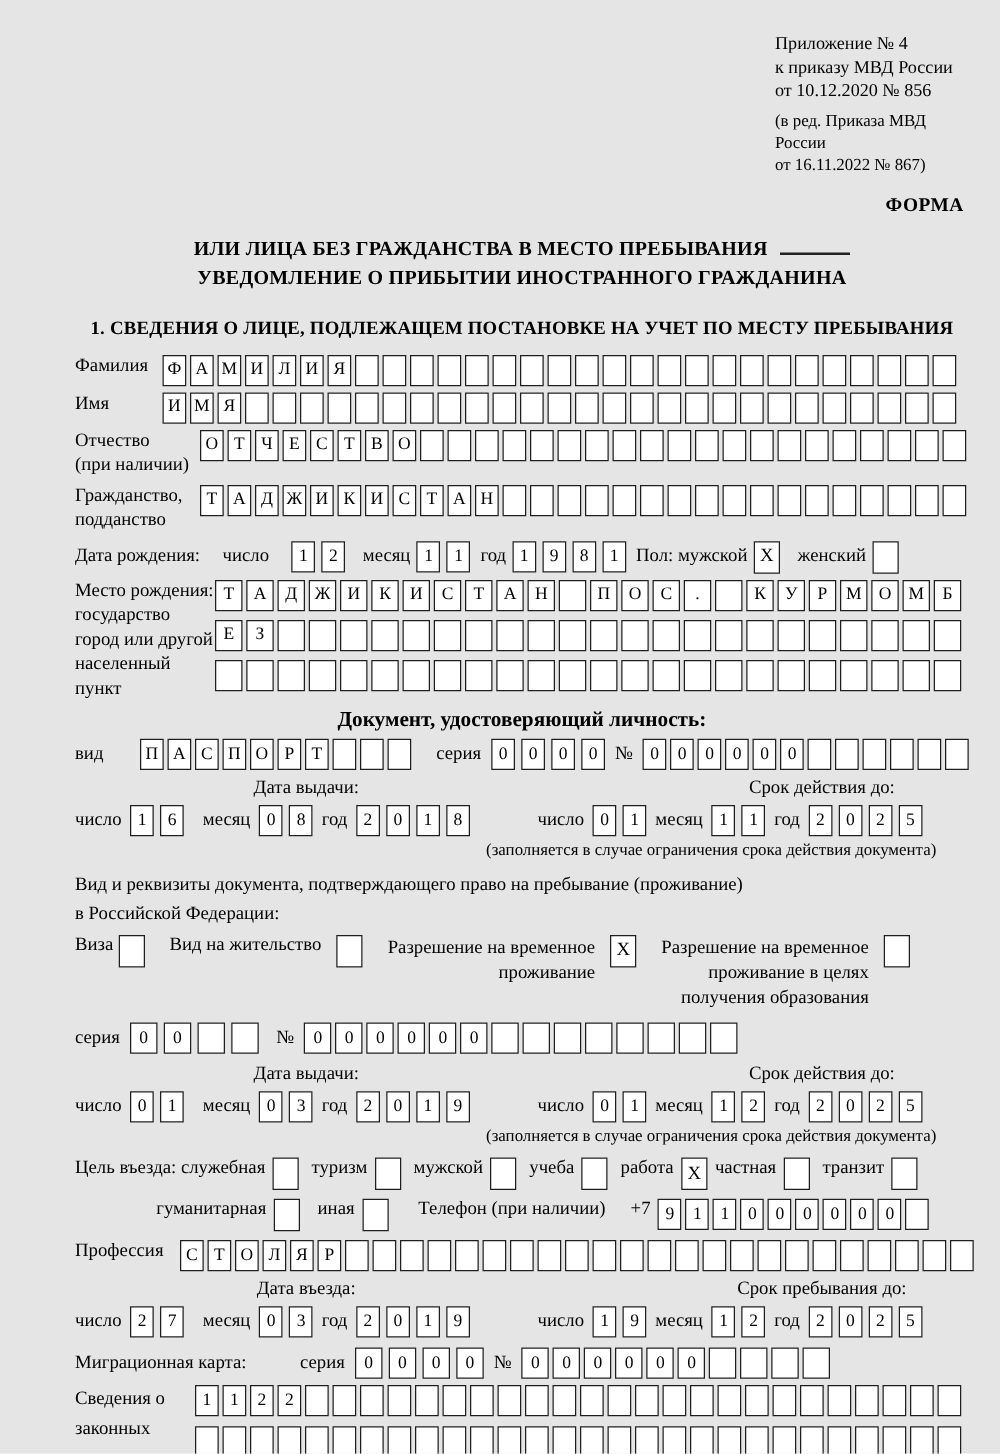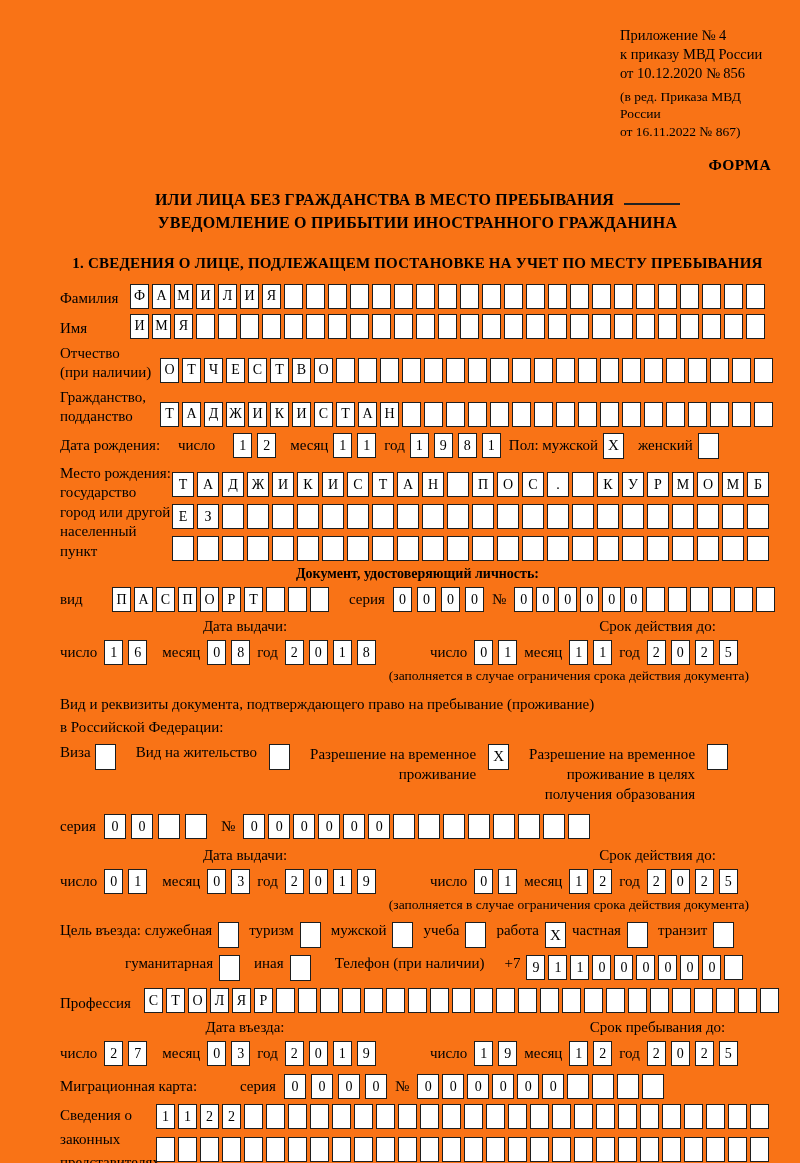--- a/index.html
+++ b/index.html
@@ -1,29 +1,29 @@
 <!DOCTYPE html>
 <html><head>
 <meta charset="utf-8">
 <style>
   html,body{margin:0;padding:0;background:#fff;}
   .page{
     width:800px;height:1163px;box-sizing:border-box;
-    padding:26px 25px 0 60px;background:#f97316;color:#000;
+    padding:26px 25px 0 60px;background:#e5e5e5;color:#000;
     font-family:"Liberation Serif","DejaVu Serif",serif;
     overflow:hidden;position:relative;
   }
   .refblock{margin-left:560px;font-size:14.5px;line-height:1.3;}
   .refblock .small{font-size:13.5px;margin-top:5px;}
   .forma{text-align:right;font-weight:bold;font-size:15.5px;margin:16px 4px 0 0;letter-spacing:.4px;}
   .title{text-align:center;font-weight:bold;font-size:16px;margin-top:14px;line-height:1.45;letter-spacing:.2px;}
   .uline{display:inline-block;width:56px;border-bottom:2px solid #222;margin-left:10px;vertical-align:baseline;}
   .sheading{font-weight:bold;font-size:15px;margin-top:20px;margin-bottom:12px;letter-spacing:.2px;text-align:center;}
 
-  .row{display:flex;align-items:flex-end;margin-bottom:5px;font-size:15px;}
+  .row{display:flex;align-items:flex-start;margin-bottom:5px;font-size:15px;}
   .lbl{flex:none;line-height:1.3;}
   .ml div{line-height:1.3;}
   .cells{display:flex;gap:3px;flex:none;flex-wrap:nowrap;}
   .cell{
     box-sizing:border-box;flex:none;width:19px;height:25px;
     border:1.7px solid #1e1e1e;display:flex;align-items:center;justify-content:center;
     font-size:14px;background:#fff;
   }
   .w2 .cell{width:22px;}
   .big .cell{width:21px;height:26px;font-size:15px;}
@@ -344,21 +344,21 @@
           <span class="cell" data-name="form-cell"></span>
           <span class="cell" data-name="form-cell"></span>
           <span class="cell" data-name="form-cell"></span>
           <span class="cell" data-name="form-cell"></span>
           <span class="cell" data-name="form-cell"></span>
           <span class="cell" data-name="form-cell"></span>
         </span>
     </span>
   </div>
 
-  <div style="text-align:center;font-weight:bold;font-size:14px;margin:2px 0 5px;" data-name="iddoc-heading">Документ, удостоверяющий личность:</div>
+  <div style="text-align:center;font-weight:bold;font-size:17px;margin:2px 0 5px;" data-name="iddoc-heading">Документ, удостоверяющий личность:</div>
 
   <div class="row" style="align-items:center;" data-name="iddoc-row">
     <span class="lbl" style="width:52px;" data-name="vid-label">вид</span>
     <span class="cells" data-name="iddoc-vid-cells">
         <span class="cell" data-name="form-cell">П</span>
         <span class="cell" data-name="form-cell">А</span>
         <span class="cell" data-name="form-cell">С</span>
         <span class="cell" data-name="form-cell">П</span>
         <span class="cell" data-name="form-cell">О</span>
         <span class="cell" data-name="form-cell">Р</span>

